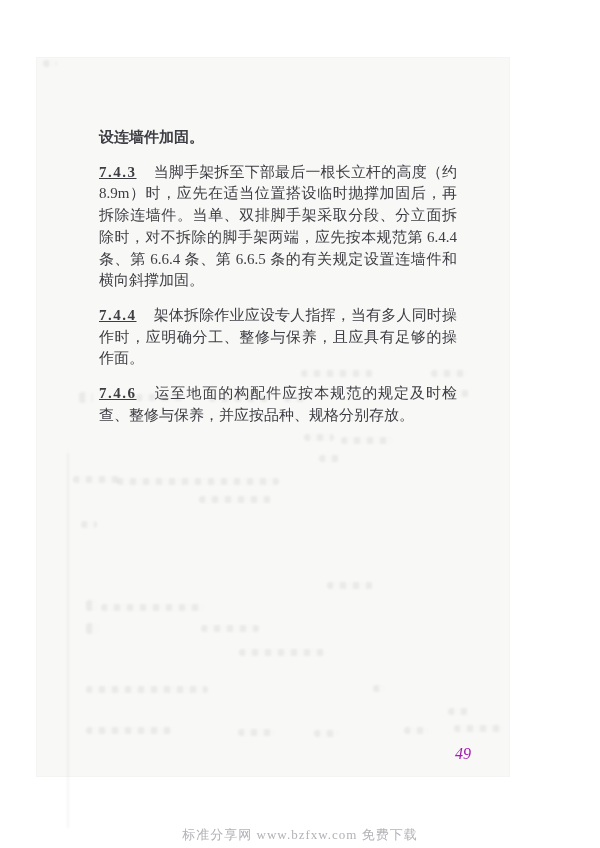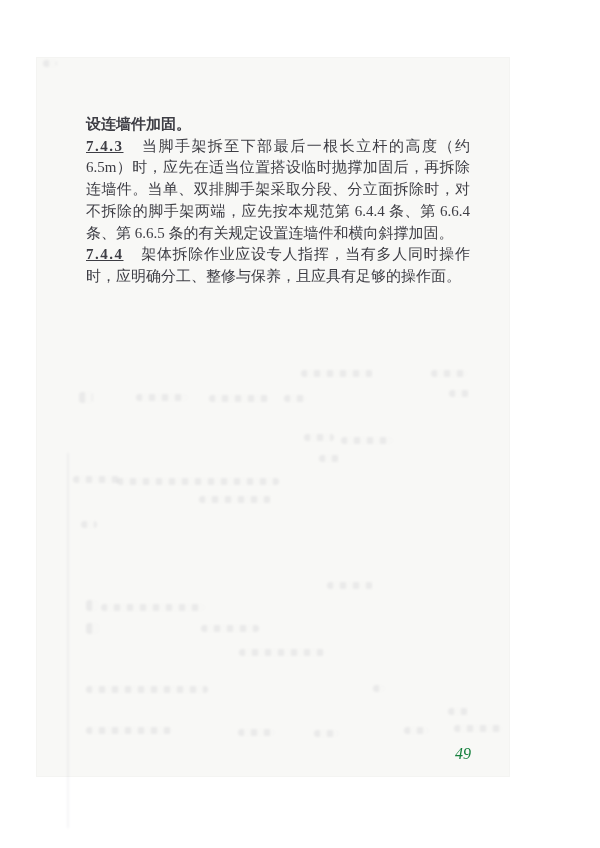--- a/index.html
+++ b/index.html
@@ -31,42 +31,42 @@
     left: 49px;
     top: 56px;
     width: 384px;
     font-size: 15px;
     line-height: 21.7px;
     color: #3d3d44;
     text-align: justify;
     filter: blur(0.3px);
   }
   .textblock p {
-    margin: 0;
+    margin: 13px;
     padding: 0;
   }
   .bold {
     font-weight: bold;
   }
   .cid {
     font-weight: bold;
     letter-spacing: 1.5px;
     margin-right: 17px;
     white-space: nowrap;
     text-decoration: underline;
   }
   .pagenum {
     position: absolute;
     left: 400px;
     top: 687px;
     width: 52px;
     text-align: center;
     font-style: italic;
     font-size: 16px;
-    color: #15803d;
+    color: #a21caf;
     filter: blur(0.3px);
   }
   .watermark {
     position: absolute;
     left: 0;
     top: 826px;
     width: 600px;
     text-align: center;
     font-size: 13px;
     letter-spacing: 1px;
@@ -98,25 +98,26 @@
 </head>
 <body>
 
 <div class="canvas">
 
   <div class="page">
 
     <div class="textblock">
       <p class="bold">设连墙件加固。</p>
 
-      <p><span class="cid">7.4.3</span><span>当脚手架拆至下部最后一根长立杆的高度（约 6.5m）时，应先在适当位置搭设临时抛撑加固后，再拆除连墙件。当单、双排脚手架采取分段、分立面拆除时，对不拆除的脚手架两端，应先按本规范第 6.4.4 条、第 6.6.4 条、第 6.6.5 条的有关规定设置连墙件和横向斜撑加固。</span></p>
+      <p><span class="cid">7.4.3</span><span>当脚手架拆至下部最后一根长立杆的高度（约 8.9m）时，应先在适当位置搭设临时抛撑加固后，再拆除连墙件。当单、双排脚手架采取分段、分立面拆除时，对不拆除的脚手架两端，应先按本规范第 6.4.4 条、第 6.6.4 条、第 6.6.5 条的有关规定设置连墙件和横向斜撑加固。</span></p>
 
       <p><span class="cid">7.4.4</span><span>架体拆除作业应设专人指挥，当有多人同时操作时，应明确分工、整修与保养，且应具有足够的操作面。</span></p>
 
 
+      <p><span class="cid">7.4.6</span><span>运至地面的构配件应按本规范的规定及时检查、整修与保养，并应按品种、规格分别存放。</span></p>
     </div>
 
     <div class="gutter-line" style="left:30px;"></div>
     <div class="smudge" style="left:6px;  top:2px;   width:14px;"></div>
     <div class="smudge" style="left:264px; top:312px; width:72px;"></div>
     <div class="smudge" style="left:394px; top:312px; width:36px;"></div>
     <div class="smudge tall" style="left:42px;  top:334px; width:14px;"></div>
     <div class="smudge" style="left:99px;  top:336px; width:52px;"></div>
     <div class="smudge" style="left:172px; top:337px; width:60px;"></div>
     <div class="smudge" style="left:247px; top:337px; width:22px;"></div>
@@ -139,14 +140,15 @@
     <div class="smudge" style="left:411px; top:650px; width:20px;"></div>
     <div class="smudge" style="left:49px;  top:669px; width:86px;"></div>
     <div class="smudge" style="left:201px; top:671px; width:37px;"></div>
     <div class="smudge" style="left:277px; top:672px; width:25px;"></div>
     <div class="smudge" style="left:367px; top:669px; width:25px;"></div>
     <div class="smudge" style="left:417px; top:667px; width:48px;"></div>
 
     <div class="pagenum">49</div>
   </div>
 
+  <div class="watermark">标准分享网 www.bzfxw.com 免费下载</div>
 
 </div>
 
 </body></html>

